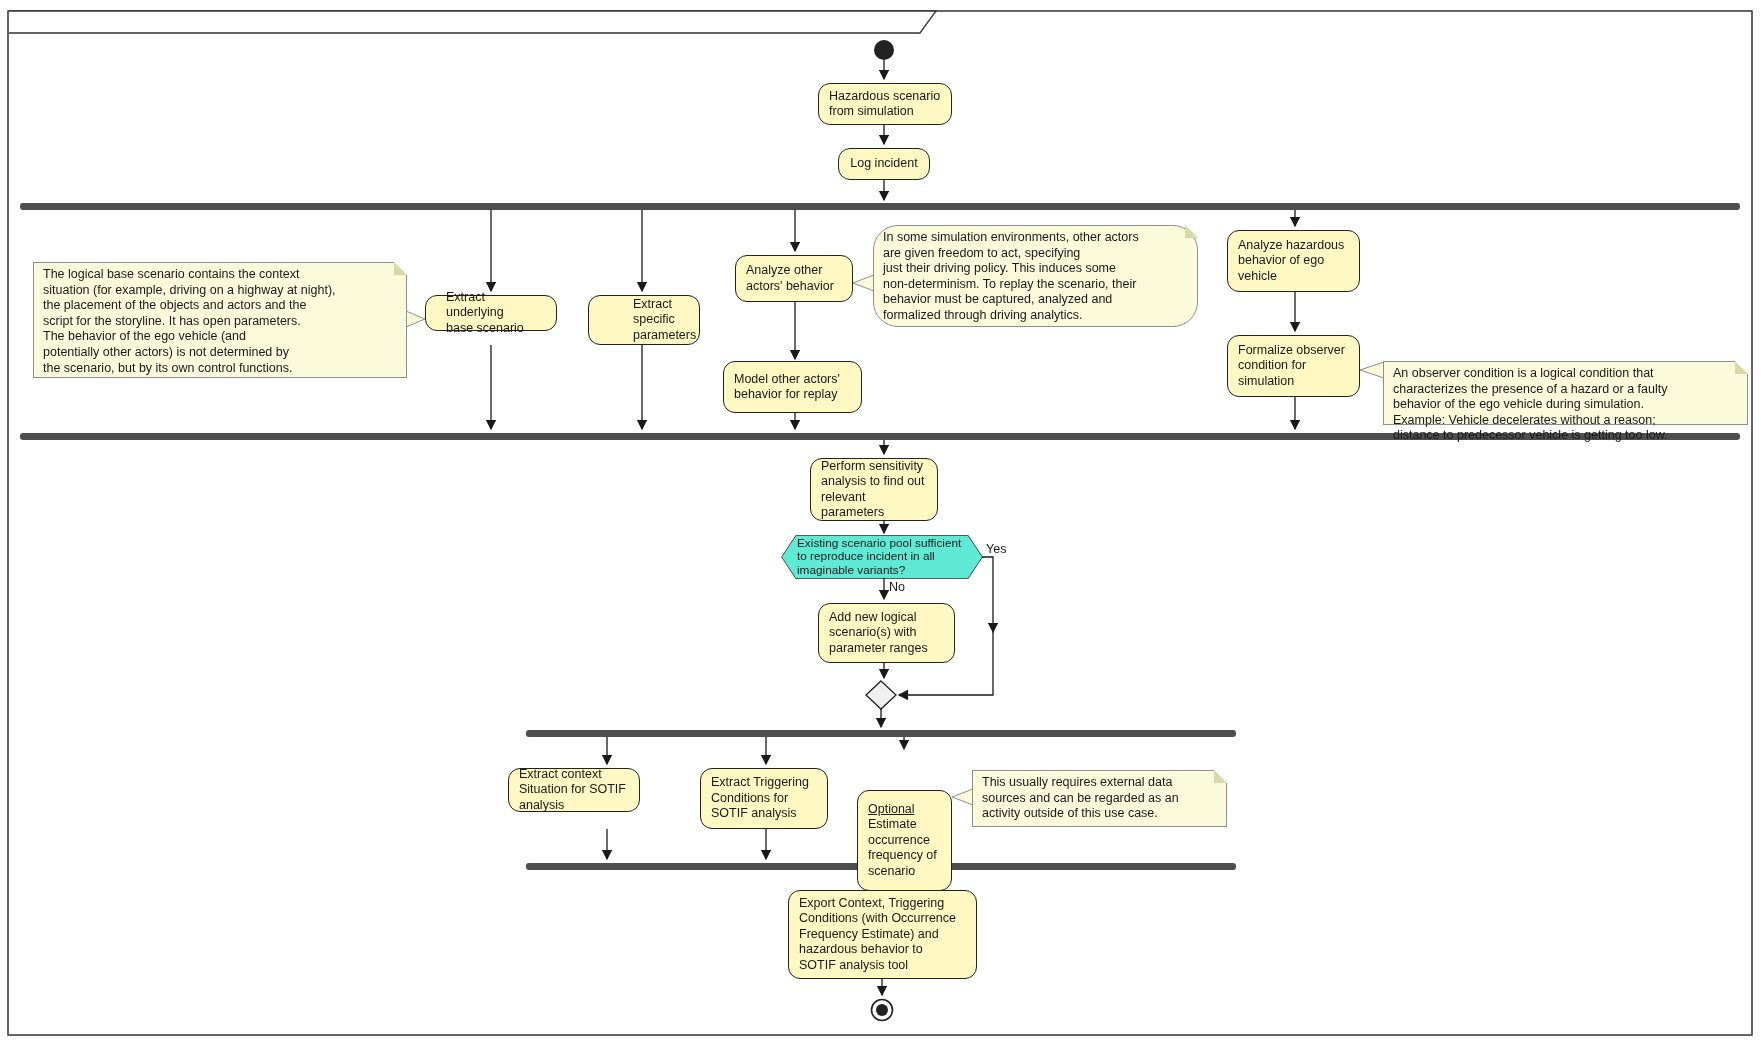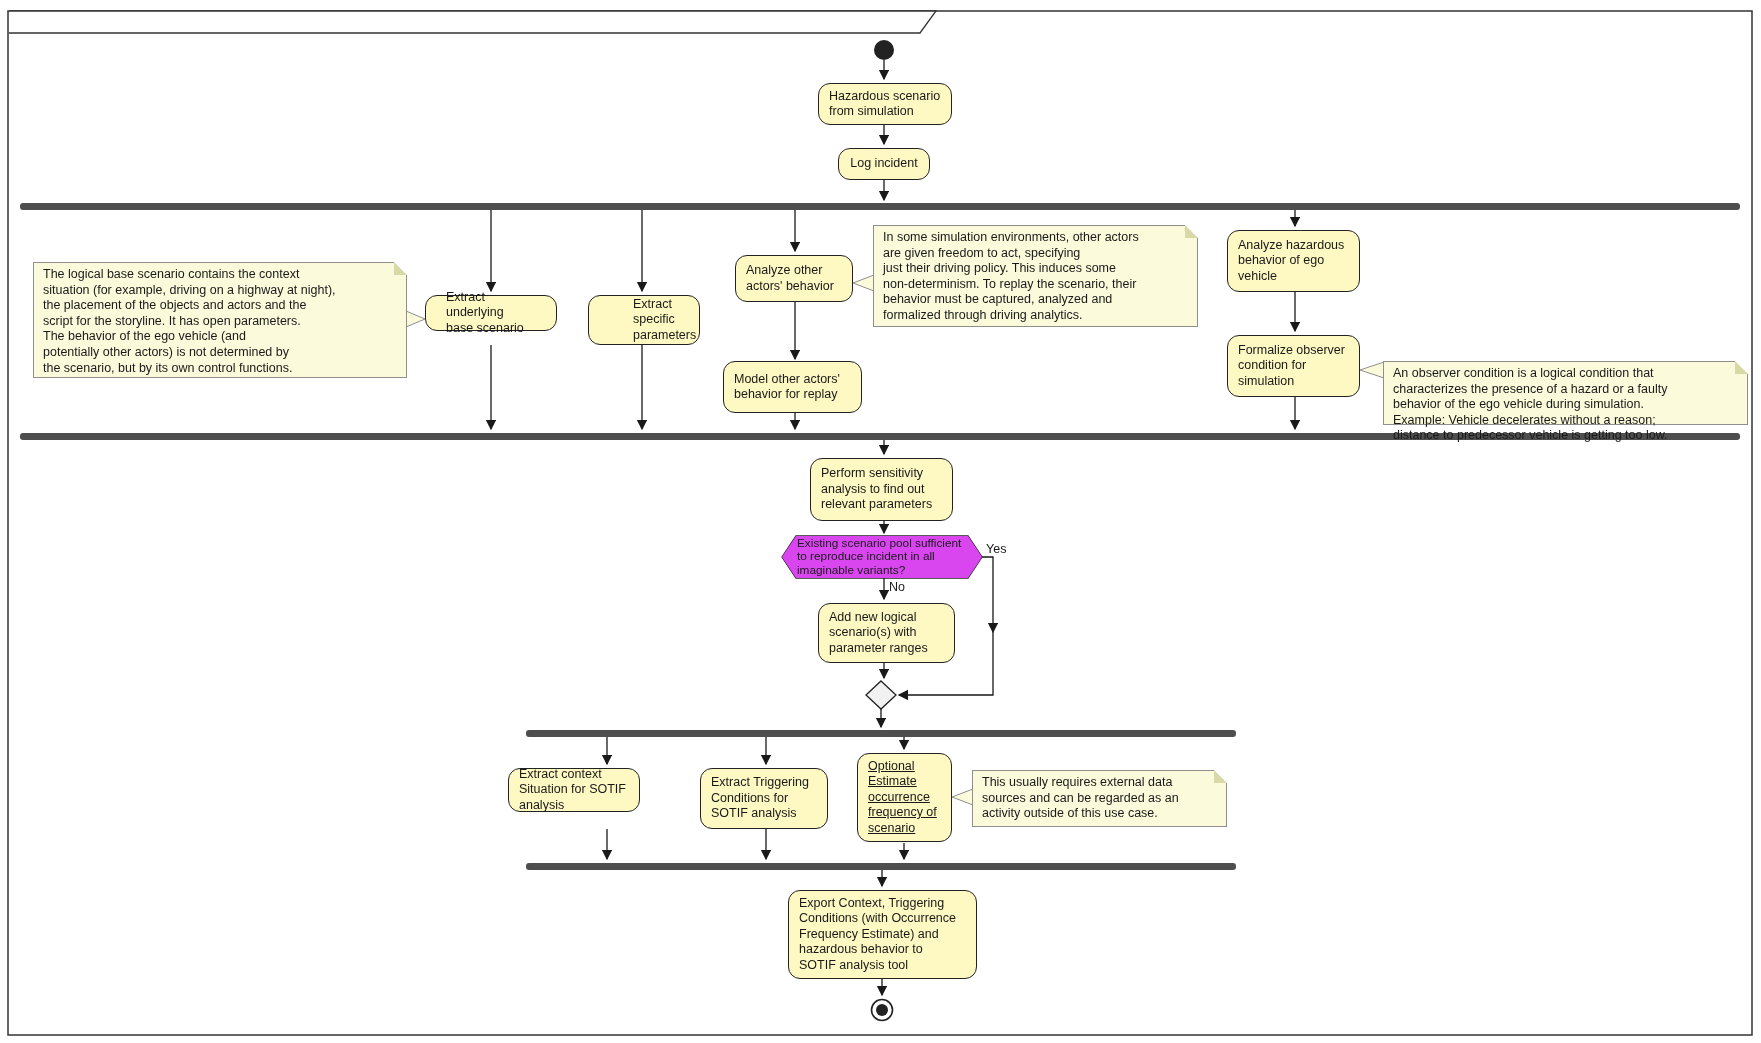--- a/index.html
+++ b/index.html
@@ -42,21 +42,21 @@
     content:"";
     position:absolute;top:-1px;right:-1px;
     width:0;height:0;
     border-style:solid;
     border-width:0 13px 13px 0;
     border-color:#ffffff #ffffff #d9d9a8 #8f8f8f;
   }
   .hexagon{
     position:absolute;
     left:782px;top:536px;width:200px;height:42px;
-    background:#d946ef;
+    background:#5eead4;
     clip-path:polygon(0% 50%, 7% 0%, 93% 0%, 100% 50%, 93% 100%, 7% 100%);
     display:flex;flex-direction:column;justify-content:center;
     padding:0 10px 0 15px;
     box-sizing:border-box;
     font-size:11.8px;line-height:13.2px;
   }
   .hexagon .label{white-space:pre-line;}
   
   .edge-label{
     position:absolute;
@@ -180,21 +180,21 @@
 behavior of ego
 vehicle</span>
   </div>
 
   <div class="activity" style="left:1227px;top:335px;width:133px;height:62px;">
     <span class="label">Formalize observer
 condition for
 simulation</span>
   </div>
 
-  <div class="activity" style="left:810px;top:458px;width:143px;height:63px;">
+  <div class="activity" style="left:810px;top:458px;width:128px;height:63px;">
     <span class="label">Perform sensitivity
 analysis to find out
 relevant parameters</span>
   </div>
 
   <div class="hexagon">
     <span class="label">Existing scenario pool sufficient
 to reproduce incident in all
 imaginable variants?</span>
   </div>
@@ -212,21 +212,21 @@
 Situation for SOTIF
 analysis</span>
   </div>
 
   <div class="activity" style="left:700px;top:768px;width:128px;height:61px;">
     <span class="label">Extract Triggering
 Conditions for
 SOTIF analysis</span>
   </div>
 
-  <div class="activity" style="left:857px;top:753px;width:95px;height:89px;text-decoration:underline;">
+  <div class="activity" style="left:857px;top:790px;width:95px;height:101px;">
     <span class="lbl-stack">
       <span class="underlined">Optional</span>
       <span class="label">Estimate
 occurrence
 frequency of
 scenario</span>
     </span>
   </div>
 
   <div class="activity" style="left:788px;top:890px;width:189px;height:89px;">
@@ -240,21 +240,21 @@
   <div class="note" style="left:33px;top:262px;width:374px;height:116px;">
     <span class="label">The logical base scenario contains the context
 situation (for example, driving on a highway at night),
 the placement of the objects and actors and the
 script for the storyline. It has open parameters.
 The behavior of the ego vehicle (and
 potentially other actors) is not determined by
 the scenario, but by its own control functions.</span>
   </div>
 
-  <div class="note" style="left:873px;top:225px;width:325px;height:102px;">
+  <div class="note" style="left:873px;top:225px;width:325px;height:102px;border-radius:25px;">
     <span class="label">In some simulation environments, other actors
 are given freedom to act, specifying
 just their driving policy. This induces some
 non-determinism. To replay the scenario, their
 behavior must be captured, analyzed and
 formalized through driving analytics.</span>
   </div>
 
   <div class="note" style="left:1383px;top:325px;width:365px;height:64px;margin-top:36px;">
     <span class="label">An observer condition is a logical condition that

